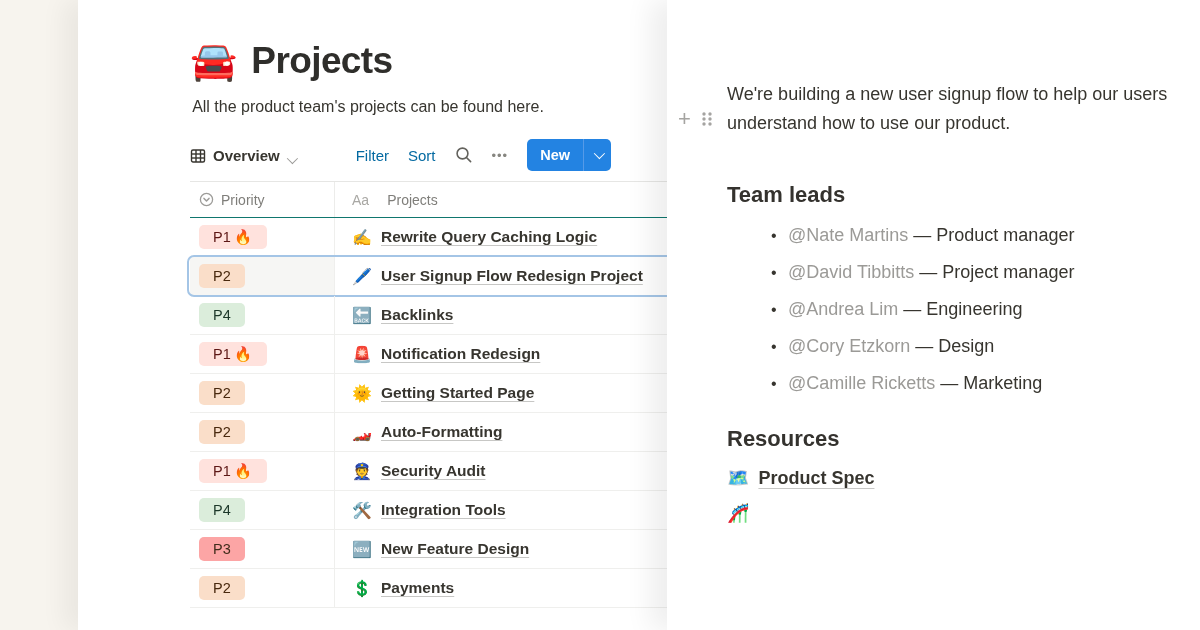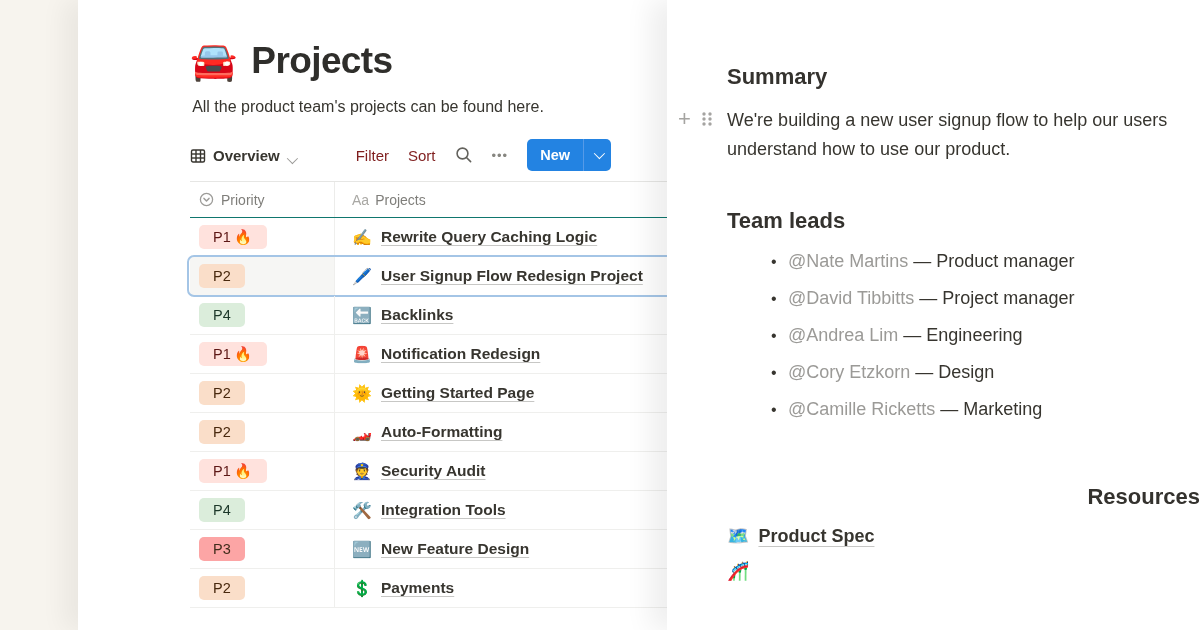--- a/index.html
+++ b/index.html
@@ -25,34 +25,34 @@
 
   .page-desc { margin-top:13px; width:356px; font-size:16px; line-height:24px; color:#37352f;text-align:center; }
 
   
   .toolbar { margin-top:20px; height:32px; display:flex; align-items:center; width:421px; }
   .view-btn { display:flex; align-items:flex-end; gap:7px; cursor:pointer; }
   .view-label { font-size:15px; font-weight:700; color:#37352f; }
   .grid-icon svg { display:block; }
   .chev { width:8px; height:8px; border-right:1.6px solid #9b9a97; border-bottom:1.6px solid #9b9a97; transform:rotate(45deg) translateY(-2px); }
   .tb-right { margin-left:auto; display:flex; align-items:center; gap:19px; }
-  .tb-text { font-size:15px; color:#7f1d1d; cursor:pointer; }
+  .tb-text { font-size:15px; color:#0369a1; cursor:pointer; }
   .search-icon svg, .sel-icon svg, .dots { display:block; }
   .dots { font-size:13px; color:#878680; letter-spacing:1px; cursor:pointer; }
   .new-btn { display:flex; align-items:stretch; height:32px; border-radius:5px; overflow:hidden; cursor:pointer; }
   .new-main { display:flex; align-items:center; padding:8px 13px; color:#fff; font-size:14.5px; font-weight:700; }
   .new-split { width:1px; }
   .new-caret { width:27px; display:flex; align-items:center; justify-content:center; }
   .new-caret .chev { border-color:#fff; }
 
   
   .table { margin-top:10px; width:477px; }
   .thead { height:37px; display:flex; align-items:center; border-top:1px solid #e6e6e4; border-bottom:1px solid #0f766e; color:#7f7e7a; font-size:14px; }
   .th-priority { width:145px; height:100%; display:flex; align-items:center; gap:7px; padding-left:9px; border-right:1px solid #ececea; }
-  .th-projects { flex:1; height:100%; display:flex; align-items:center; gap:6px; padding-left:17px; }
+  .th-projects { flex:1; height:100%; display:flex; align-items:center; gap:18px; padding-left:17px; }
   .aa { color:#a9a8a4; font-size:14px; }
 
   .trow { position:relative; height:39px; display:flex; align-items:center; border-bottom:1px solid #efefed; }
   .cell-priority { width:145px; height:100%; display:flex; align-items:center; padding-left:9px; border-right:1px solid #efefed; }
   .cell-project { flex:1; height:100%; display:flex; align-items:center; gap:9px; padding-left:17px; white-space:nowrap; }
   .badge { display:inline-block; padding:3px 14px; border-radius:5px; font-size:14.5px; font-weight:500; line-height:1.25; white-space:nowrap; }
   .pemoji { font-size:16px; width:20px; text-align:center; }
   .ptitle { font-size:15.5px; font-weight:700; color:#37352f; cursor:pointer;
     text-decoration:underline; text-decoration-color:rgba(55,53,47,0.28); text-underline-offset:3px; text-decoration-thickness:1px; }
   .trow.selected .cell-priority { background:#f6f6f4; }
@@ -73,21 +73,21 @@
   .drag-icon svg { display:block; cursor:grab; }
 
   .team-h { margin-top:44px; }
   .team-list { margin-top:17px; margin-left:44px; list-style:none; }
   .team-item { display:flex; align-items:baseline; margin-bottom:16px; font-size:18px; }
   .bullet { width:17px; color:#37352f; font-size:16px; }
   .mention { color:#9b9a97; cursor:pointer; }
   .sep { color:#37352f; }
   .role { color:#37352f; }
 
-  .res-h { margin-top:64px;text-align:right; }
+  .res-h { margin-top:32px; }
   .res-list { margin-top:15px; }
   .res-item { display:flex; align-items:center; gap:9px; margin-bottom:13px; font-size:18px; }
   .res-emoji { font-size:18px; }
   .res-title { font-weight:700; color:#37352f; cursor:pointer;
     text-decoration:underline; text-decoration-color:rgba(55,53,47,0.28); text-underline-offset:4px; text-decoration-thickness:1px; }
 </style>
 </head>
 <body>
 
 <div class="left-card">
@@ -270,21 +270,20 @@
               <circle cx="10" cy="4" r="1.7"></circle>
               <circle cx="4" cy="9" r="1.7"></circle>
               <circle cx="10" cy="9" r="1.7"></circle>
               <circle cx="4" cy="14" r="1.7"></circle>
               <circle cx="10" cy="14" r="1.7"></circle>
             </g>
           </svg>
       </span>
     </div>
 
-    <div class="h3">Summary</div>
     <div class="summary-p">We're building a new user signup flow to help our users understand how to use our product.</div>
 
     <div class="h3 team-h">Team leads</div>
     <ul class="team-list" id="team-list">
   <li class="team-item">
     <span class="bullet">•</span>
     <span><span class="mention">@Nate Martins</span><span class="sep"> — </span><span class="role">Product manager</span></span>
   </li>
 
   <li class="team-item">

